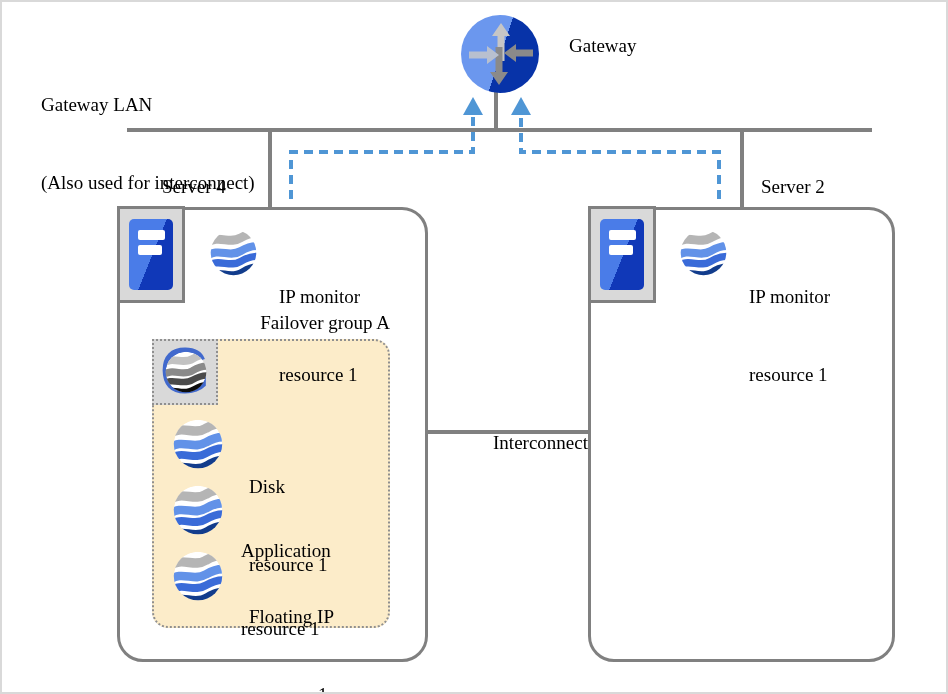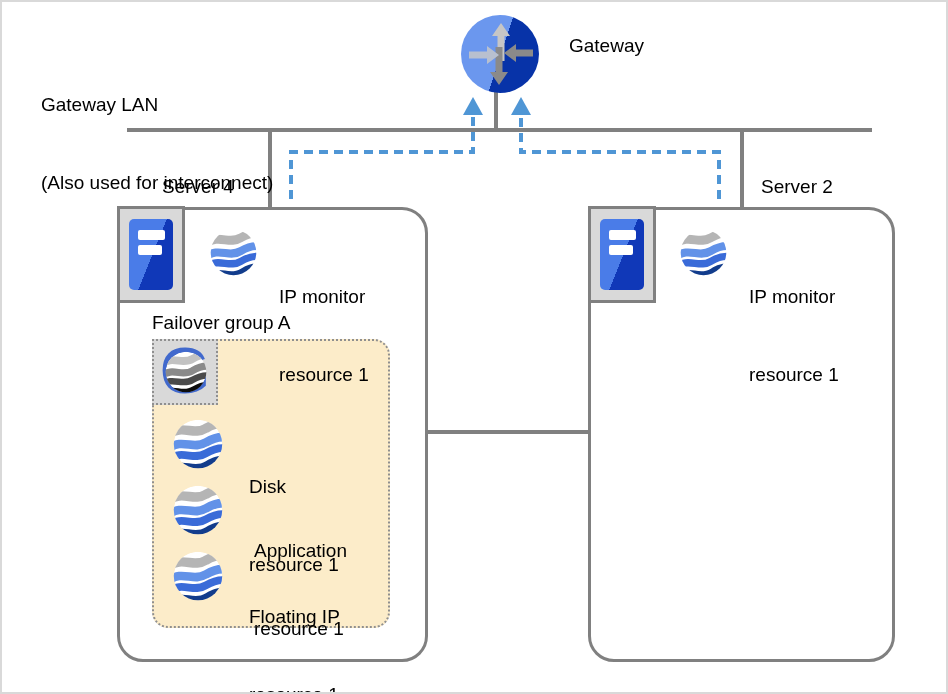--- a/index.html
+++ b/index.html
@@ -1,22 +1,22 @@
 <!DOCTYPE html>
 <html><head>
 <meta charset="utf-8">
 <style>
   html,body{margin:0;padding:0;background:#fff;}
   .canvas{
     position:relative;width:944px;height:690px;margin:0;
     border:2px solid #d9d9d9;background:#ffffff;overflow:hidden;
     font-family:"Liberation Sans", sans-serif;color:#000;
   }
-  .txt{position:absolute;font-size:19px;line-height:26px;white-space:pre;}
-  .center{text-align:left;}
+  .txt{position:absolute;font-size:19px;line-height:26px;white-space:pre;font-family:Liberation Serif, serif;}
+  .center{text-align:right;}
   
   .hline,.vline{position:absolute;background:#808080;}
   
   .server-box{
     position:absolute;width:305px;height:449px;background:#fff;
     border:3px solid #808080;border-radius:26px;
   }
   
   .group-box{
     position:absolute;left:150px;top:337px;width:234px;height:285px;
@@ -163,25 +163,26 @@
     <div>IP monitor</div>
     <div>resource 1</div>
   </div>
 
   <div class="txt center" style="left:150px;top:308px;width:238px;">Failover group A</div>
 
   <div class="txt" style="left:247px;top:420px;">
     <div>Disk</div>
     <div>resource 1</div>
   </div>
-  <div class="txt" style="left:252px;top:484px;">
+  <div class="txt" style="left:239px;top:484px;">
     <div>Application</div>
     <div>resource 1</div>
   </div>
   <div class="txt" style="left:247px;top:550px;">
     <div>Floating IP</div>
     <div>resource 1</div>
   </div>
 
   <div class="txt center" style="left:424px;top:376px;width:162px;">
+    <div>Interconnect</div>
   </div>
 
 </div>
 
 </body></html>

